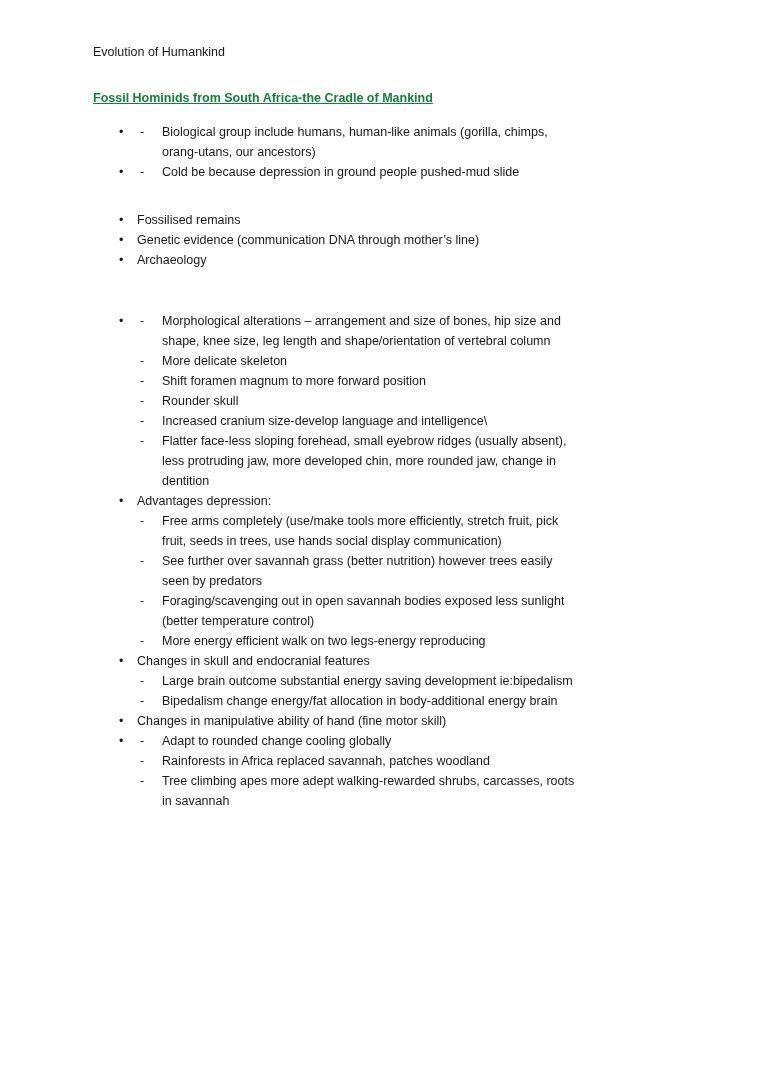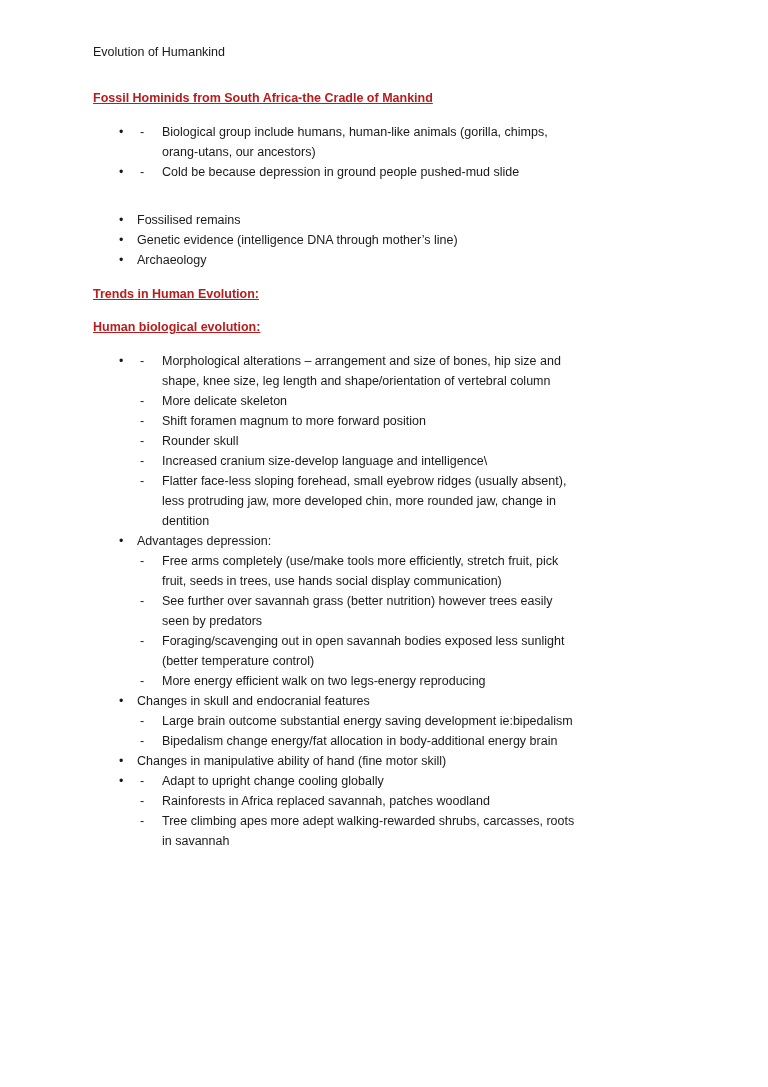--- a/index.html
+++ b/index.html
@@ -26,21 +26,21 @@
     font-size: 12.5px;
     line-height: 20px;
     color: #1a1a1a;
     margin: 0 0 26px 0;
   }
   .section-heading {
     font-size: 12.5px;
     line-height: 20px;
     font-weight: bold;
     text-decoration: underline;
-    color: #b91c1c;
+    color: #15803d;
     margin: 0;
   }
   .gap-after-heading { height: 14px; }
   .gap-before-heading { height: 14px; }
   .gap-sm { height: 13px; }
 
   ul.lvl1 {
     list-style: none;
     margin: 0;
     padding: 0;
@@ -114,31 +114,29 @@
       </ul>
       <div class="gap-before-heading"></div>
       <div class="gap-after-heading"></div>
       <ul class="lvl1">
         <li class="b1">
           <span class="bullet-mark">•</span>
           <span class="b1-text">Fossilised remains</span>
         </li>
         <li class="b1">
           <span class="bullet-mark">•</span>
-          <span class="b1-text">Genetic evidence (intelligence DNA through mother’s line)</span>
+          <span class="b1-text">Genetic evidence (communication DNA through mother’s line)</span>
         </li>
         <li class="b1">
           <span class="bullet-mark">•</span>
           <span class="b1-text">Archaeology</span>
         </li>
       </ul>
       <div class="gap-before-heading"></div>
-      <div class="section-heading">Trends in Human Evolution:</div>
       <div class="gap-sm"></div>
-      <div class="section-heading">Human biological evolution:</div>
       <div class="gap-after-heading"></div>
       <ul class="lvl1">
         <li class="b1">
           <span class="bullet-mark">•</span>
           <ul class="lvl2">
             <li class="b2">
               <span class="dash-mark">-</span>
               <span class="b2-text">Morphological alterations – arrangement and size of bones, hip size and shape, knee size, leg length and shape/orientation of vertebral column</span>
             </li>
             <li class="b2">
@@ -201,21 +199,21 @@
         </li>
         <li class="b1">
           <span class="bullet-mark">•</span>
           <span class="b1-text">Changes in manipulative ability of hand (fine motor skill)</span>
         </li>
         <li class="b1">
           <span class="bullet-mark">•</span>
           <ul class="lvl2">
             <li class="b2">
               <span class="dash-mark">-</span>
-              <span class="b2-text">Adapt to upright change cooling globally</span>
+              <span class="b2-text">Adapt to rounded change cooling globally</span>
             </li>
             <li class="b2">
               <span class="dash-mark">-</span>
               <span class="b2-text">Rainforests in Africa replaced savannah, patches woodland</span>
             </li>
             <li class="b2">
               <span class="dash-mark">-</span>
               <span class="b2-text">Tree climbing apes more adept walking-rewarded shrubs, carcasses, roots in savannah</span>
             </li>
           </ul>

